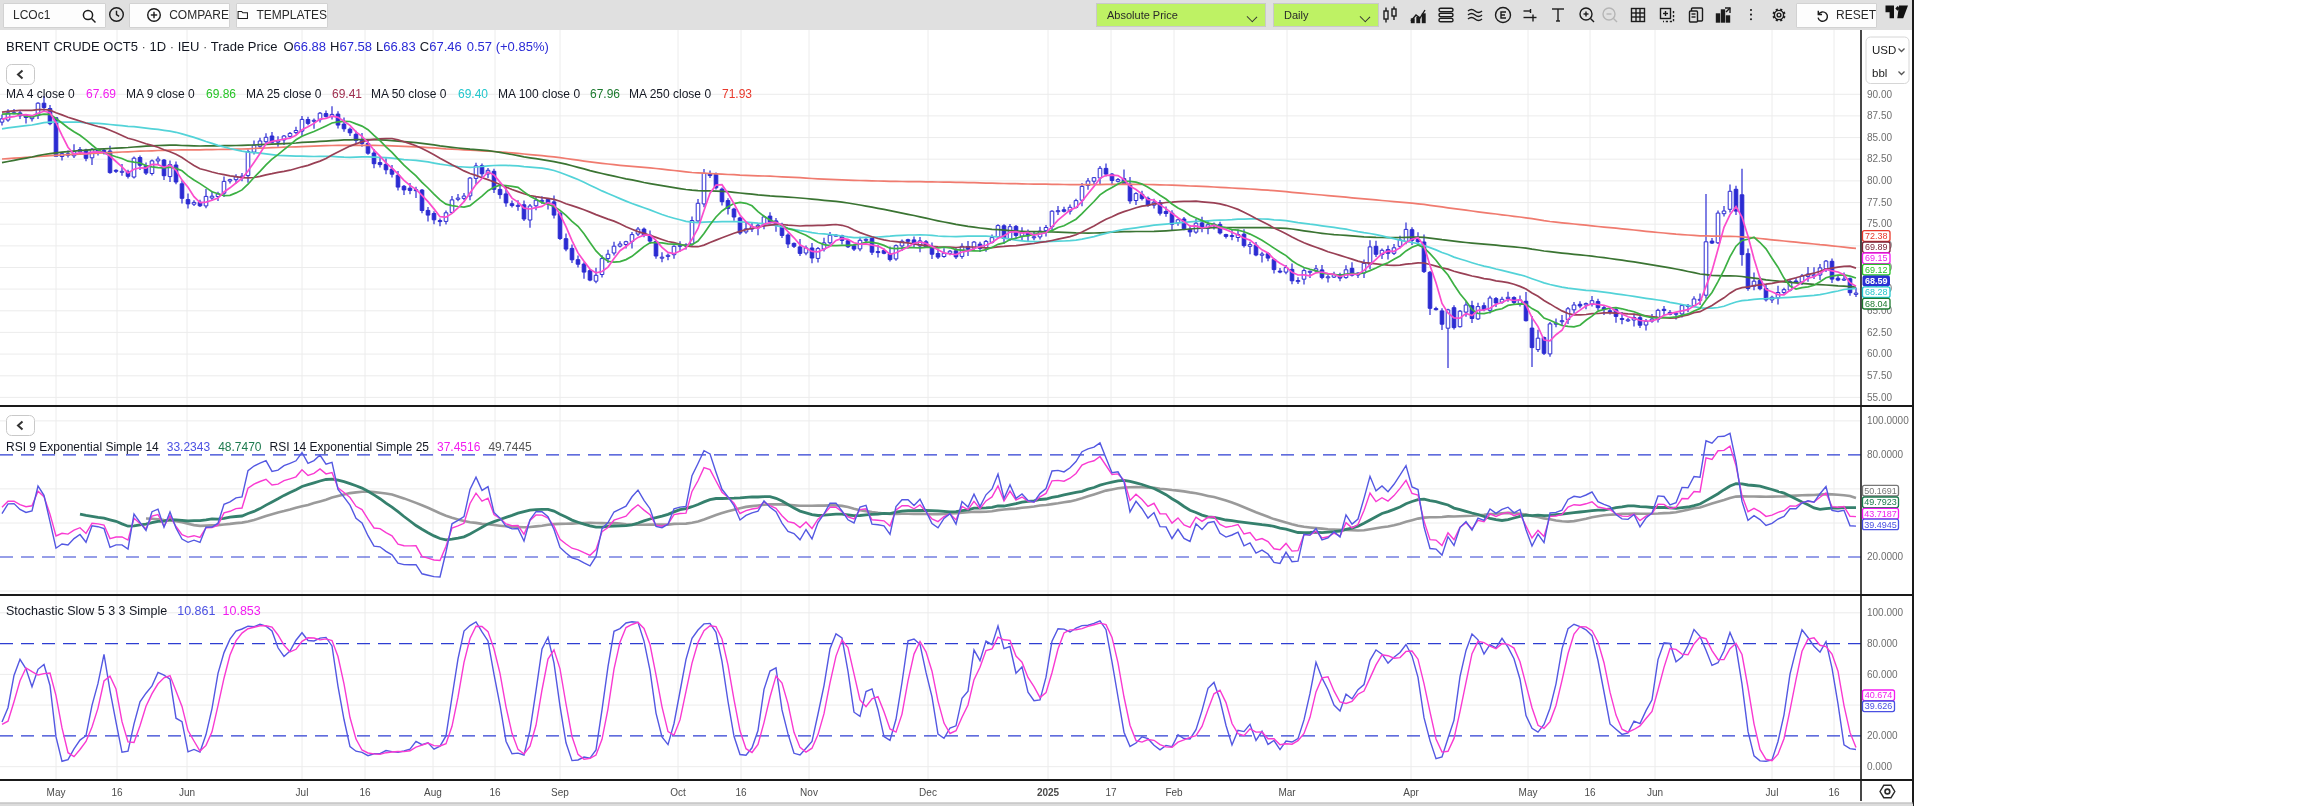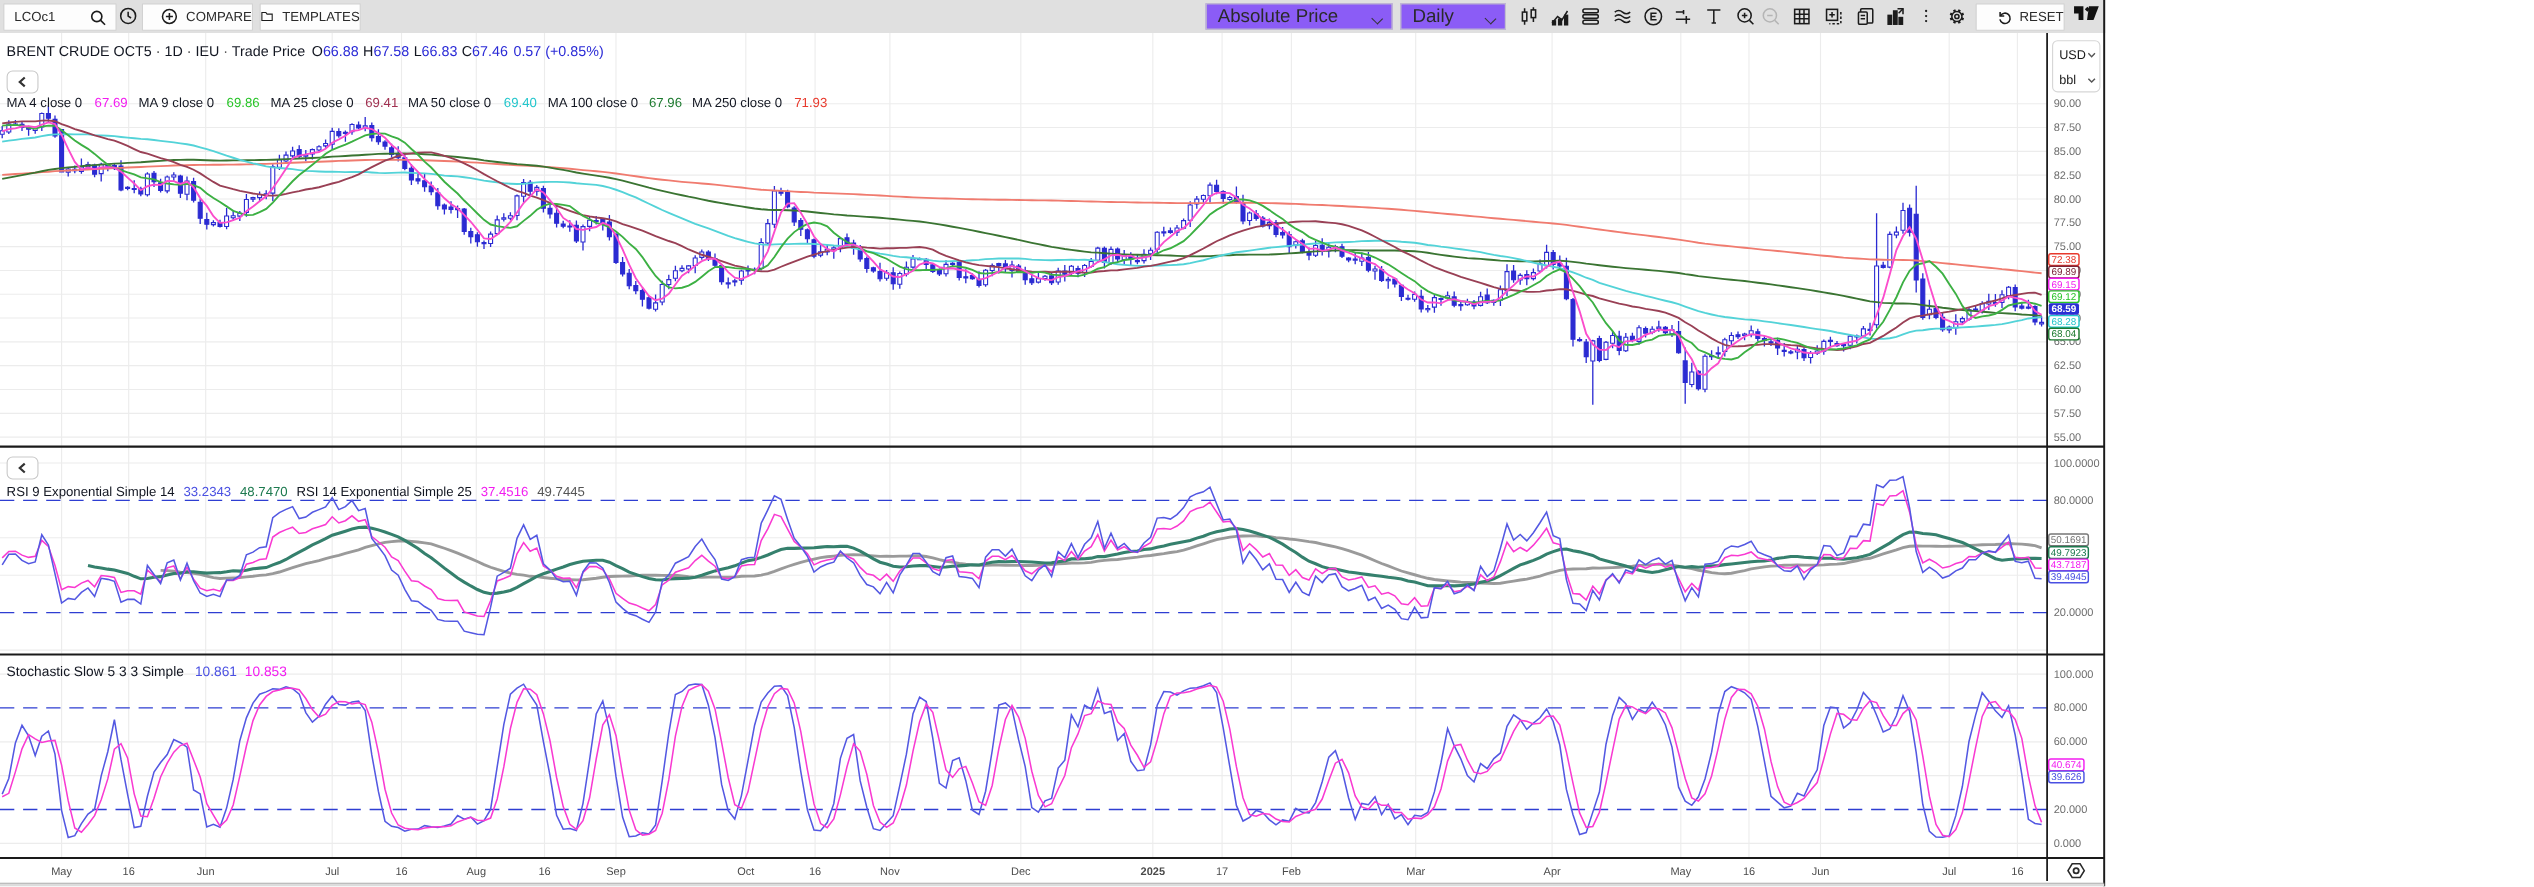--- a/index.html
+++ b/index.html
@@ -1,20 +1,20 @@
 <!DOCTYPE html>
 <html><head><meta charset="utf-8"><style>
 *{margin:0;padding:0;box-sizing:border-box;font-family:"Liberation Sans",sans-serif}
 body{width:2304px;height:806px;background:#fff;overflow:hidden}
 #app{position:relative;width:2304px;height:806px}
 #tb{position:absolute;left:0;top:0;width:1914px;height:30px;background:#e0e0e0}
 .btn{position:absolute;top:2.5px;height:25px;background:#fdfdfd;border:1px solid #d2d2d2;border-radius:1px;
 font-size:12px;color:#2a2a2a;display:flex;align-items:center;justify-content:flex-end;white-space:nowrap}
 .ic{position:absolute;top:5px;width:20px;height:20px}
-.sel{position:absolute;top:3px;height:24px;background:#8b5cf6;border:1px solid #c9c9c9;font-size:17px;color:#2a2a2a;
+.sel{position:absolute;top:3px;height:24px;background:#bef264;border:1px solid #c9c9c9;font-size:11px;color:#2a2a2a;
 display:flex;align-items:center;padding:0 10px}
 .car{position:absolute;right:9px;top:9px;width:8px;height:8px;border-right:1.6px solid #333;border-bottom:1.6px solid #333;transform:rotate(45deg) scale(1,0.9);transform-origin:center}
 </style></head><body>
 <div id="app">
 <div id="tb">
   <div class="btn" style="left:3px;width:103px;justify-content:flex-start;padding-left:9px">LCOc1
      <svg style="position:absolute;right:7px;top:4px;width:17px;height:17px" viewBox="0 0 17 17">
           <circle cx="7" cy="7" r="4.6" stroke="#1c1c1c" stroke-width="1.5" fill="none"></circle>
           <line x1="10.5" y1="10.5" x2="14.5" y2="14.5" stroke="#1c1c1c" stroke-width="1.5"></line>
         </svg>
@@ -27,21 +27,21 @@
      <svg style="width:16px;height:16px;margin-right:7px" viewBox="0 0 16 16">
           <circle cx="8" cy="8" r="6.3" stroke="#1c1c1c" stroke-width="1.4" fill="none"></circle>
           <line x1="8" y1="4.8" x2="8" y2="11.2" stroke="#1c1c1c" stroke-width="1.4"></line>
           <line x1="4.8" y1="8" x2="11.2" y2="8" stroke="#1c1c1c" stroke-width="1.4"></line>
         </svg>COMPARE</div>
   <div class="btn" style="left:236px;width:92px">
      <svg style="width:16px;height:16px;margin-right:8px" viewBox="0 0 16 16">
           <path d="M1.5 3 h5 l1.5 2 h6.5 v8 h-13 Z" stroke="#1c1c1c" stroke-width="1.4" fill="none"></path>
         </svg>TEMPLATES</div>
   <div class="sel" style="left:1096px;width:170px">Absolute Price<span class="car"></span></div>
-  <div class="sel" style="left:1273px;width:96px">Daily<span class="car"></span></div>
+  <div class="sel" style="left:1273px;width:106px">Daily<span class="car"></span></div>
   <svg class="ic" style="left:1380px" viewBox="0 0 20 20">
         <g stroke="#1c1c1c" fill="none" stroke-width="1.4">
           <rect x="4" y="6" width="4" height="8"></rect>
           <line x1="6" y1="2.5" x2="6" y2="6"></line>
           <line x1="6" y1="14" x2="6" y2="17.5"></line>
           <rect x="12" y="4" width="4" height="7"></rect>
           <line x1="14" y1="1.5" x2="14" y2="4"></line>
           <line x1="14" y1="11" x2="14" y2="15"></line>
         </g>
       </svg>

